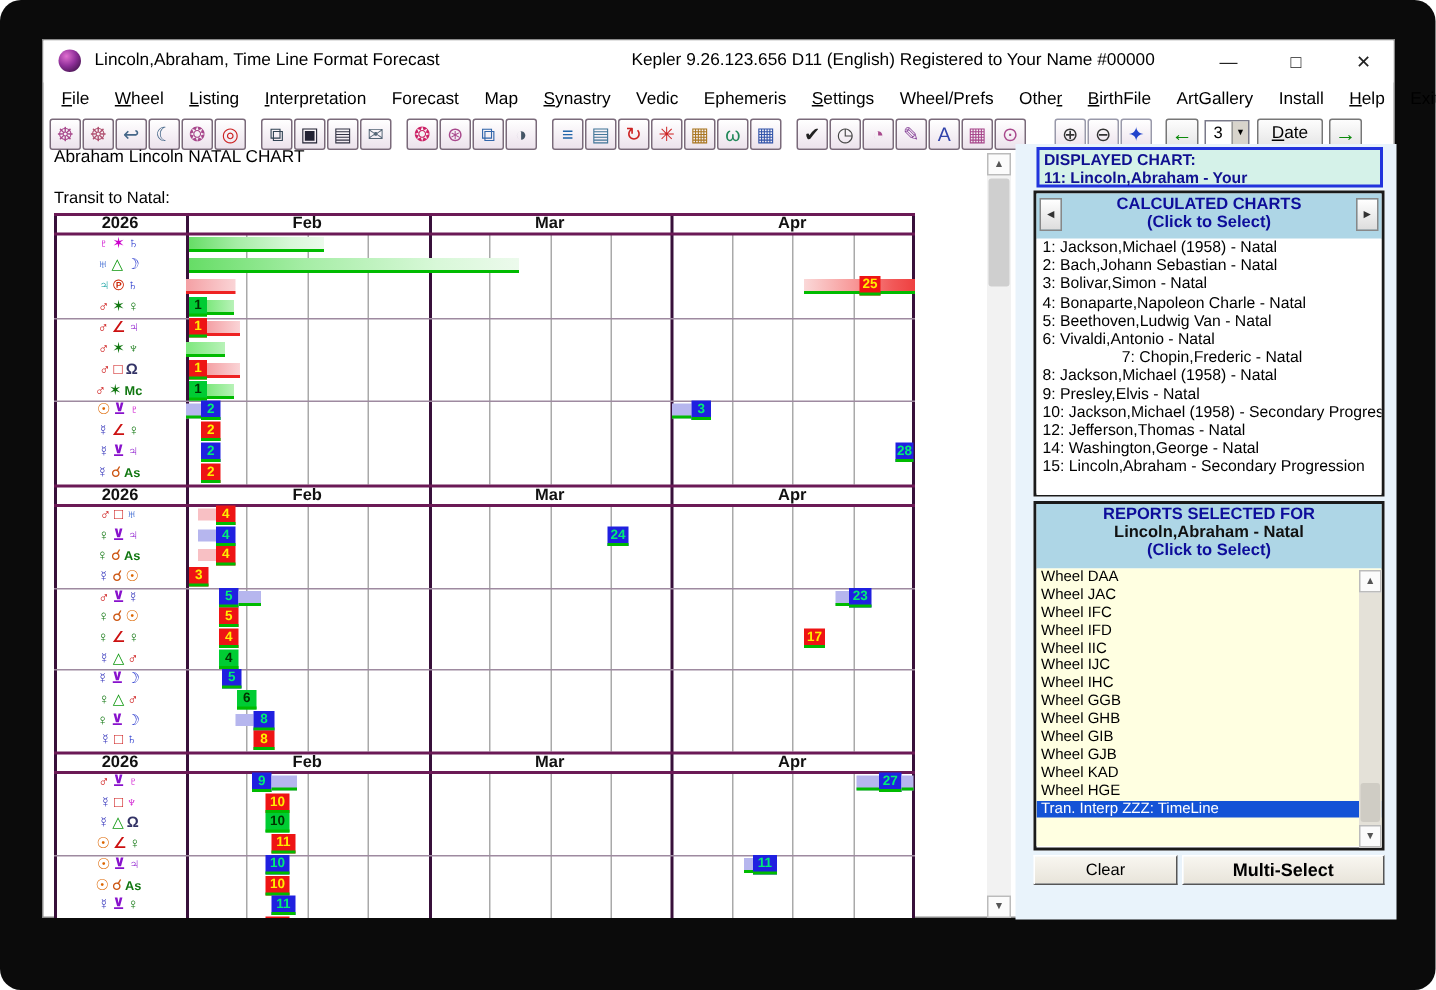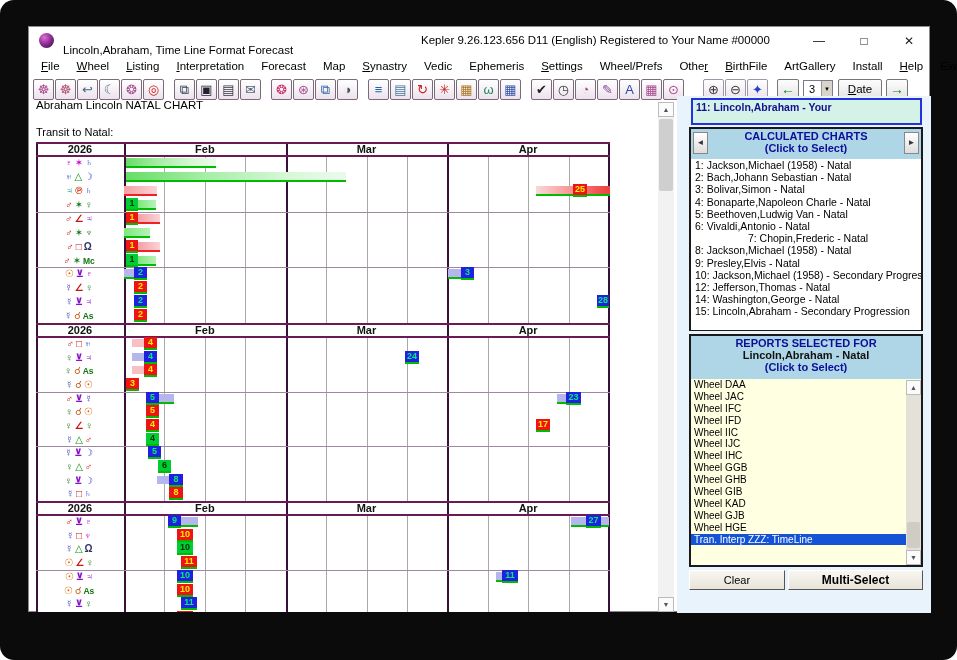--- a/index.html
+++ b/index.html
@@ -4,21 +4,21 @@
 <style>
   html,body{margin:0;padding:0;width:957px;height:660px;overflow:hidden;background:#fff;
     font-family:"Liberation Sans","DejaVu Sans",sans-serif;}
   .abs{position:absolute;}
   #frame{position:absolute;left:0;top:0;width:957px;height:660px;background:#0b0b0b;border-radius:14px;overflow:hidden;}
   #window{position:absolute;left:28px;top:26px;width:902px;height:586px;background:#fff;border:1px solid #8a8a8a;box-sizing:border-box;}
   
   #titlebar{position:absolute;left:0;top:0;width:100%;height:28px;background:#fff;}
   #app-icon{position:absolute;left:10px;top:6px;width:15px;height:15px;border-radius:50%;
     background:radial-gradient(circle at 35% 30%,#e070d0 0%,#90309a 45%,#2a0a34 100%);}
-  #win-title{position:absolute;left:34px;top:17px;font-size:11.5px;color:#000;}
+  #win-title{position:absolute;left:34px;top:7px;font-size:11.5px;color:#000;}
   #win-version{position:absolute;left:392px;top:7px;font-size:11.5px;color:#000;}
   .winctl{position:absolute;top:5px;width:26px;height:18px;text-align:center;font-size:12px;color:#222;line-height:18px;cursor:default;}
   
   #menubar{position:absolute;left:0;top:28px;width:100%;height:21px;display:flex;align-items:center;padding-left:12px;box-sizing:border-box;}
   .menuitem{font-size:11.5px;color:#000;margin-right:17px;white-space:nowrap;}
   .menuitem u{text-decoration:underline;}
   
   #toolbar{position:absolute;left:0;top:50px;width:100%;height:24px;display:flex;align-items:center;padding-left:4px;box-sizing:border-box;}
   .ticon{width:21px;height:21px;border:1px solid #7a6a7a;border-radius:2px;box-sizing:border-box;
     background:linear-gradient(#ffffff,#ece2ec);font-size:13px;line-height:19px;text-align:center;margin-right:1px;flex:none;}
@@ -357,20 +357,21 @@
 
     <div id="chart-scrollbar" class="sbar" style="left:629px;top:75px;width:16px;height:510px;">
         <div class="sbtn" style="top: 0px;">▲</div>
         <div class="sbtn" style="bottom: 0px;">▼</div>
         <div class="sthumb" style="top: 17px; height: 72px;"></div>
       </div>
 
     <div id="sidebar-bg"></div>
 
     <div id="displayed-box">
+      <div class="l1">DISPLAYED CHART:</div>
       <div class="l2">11: Lincoln,Abraham - Your</div>
     </div>
 
     <div class="panel" style="left:660px;top:100px;width:234px;height:204px;">
       <div class="panelhdr" style="height:29px;padding-top:1px;">
         <span class="arrbtn" style="left:2px;" id="calc-left">◄</span>
         <span class="arrbtn" style="right:2px;" id="calc-right">►</span>
         <div class="t1">CALCULATED CHARTS</div>
         <div class="t1">(Click to Select)</div>
       </div>
@@ -401,22 +402,22 @@
           <div class="repitem">Wheel DAA</div>
           <div class="repitem">Wheel JAC</div>
           <div class="repitem">Wheel IFC</div>
           <div class="repitem">Wheel IFD</div>
           <div class="repitem">Wheel IIC</div>
           <div class="repitem">Wheel IJC</div>
           <div class="repitem">Wheel IHC</div>
           <div class="repitem">Wheel GGB</div>
           <div class="repitem">Wheel GHB</div>
           <div class="repitem">Wheel GIB</div>
+          <div class="repitem">Wheel GJB</div>
           <div class="repitem">Wheel KAD</div>
-          <div class="repitem">Wheel GJB</div>
           <div class="repitem">Wheel HGE</div>
           <div class="repitem sel">Tran. Interp ZZZ: TimeLine</div>
         </div>
       <div id="reports-scrollbar" class="sbar" style="right:0;top:44px;width:15px;height:185px;background:#e4e1d8;">
           <div class="sbtn" style="top: 0px;">▲</div>
           <div class="sbtn" style="bottom: 0px;">▼</div>
           <div class="sthumb" style="top: 142px; height: 26px; left: 1px; width: 13px; background: rgb(207, 204, 196);"></div>
         </div>
     </div>
 

